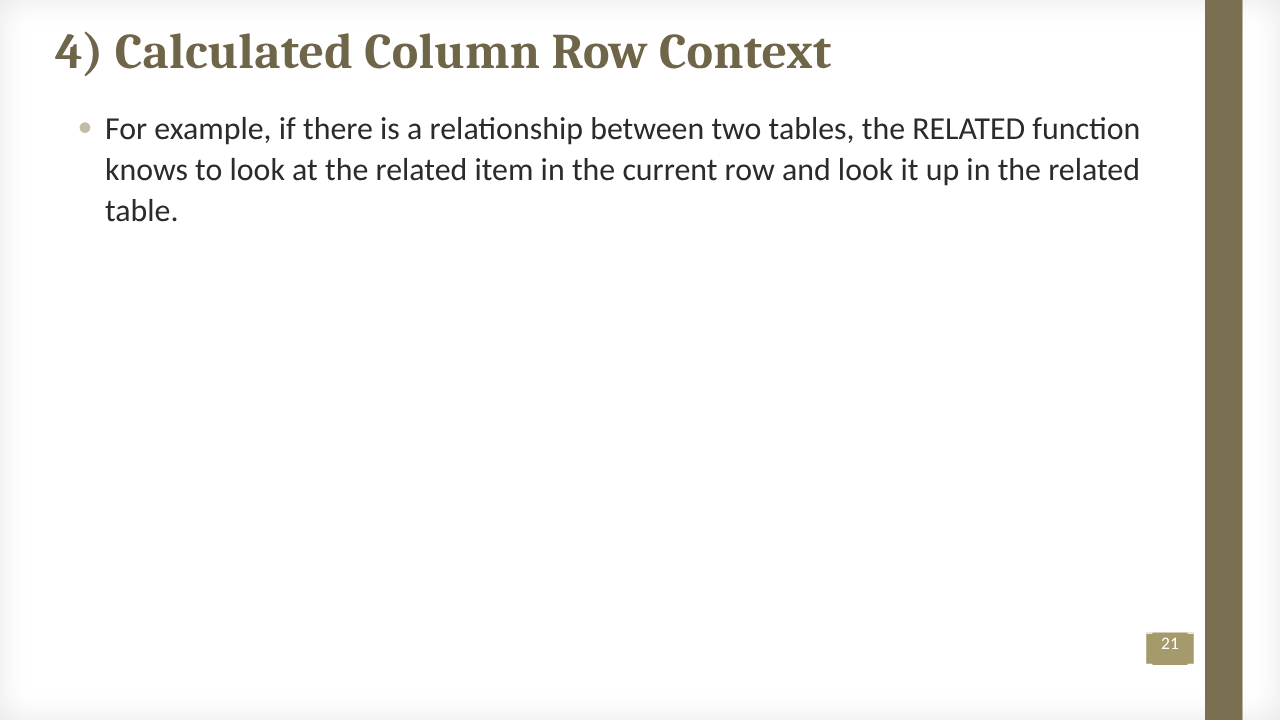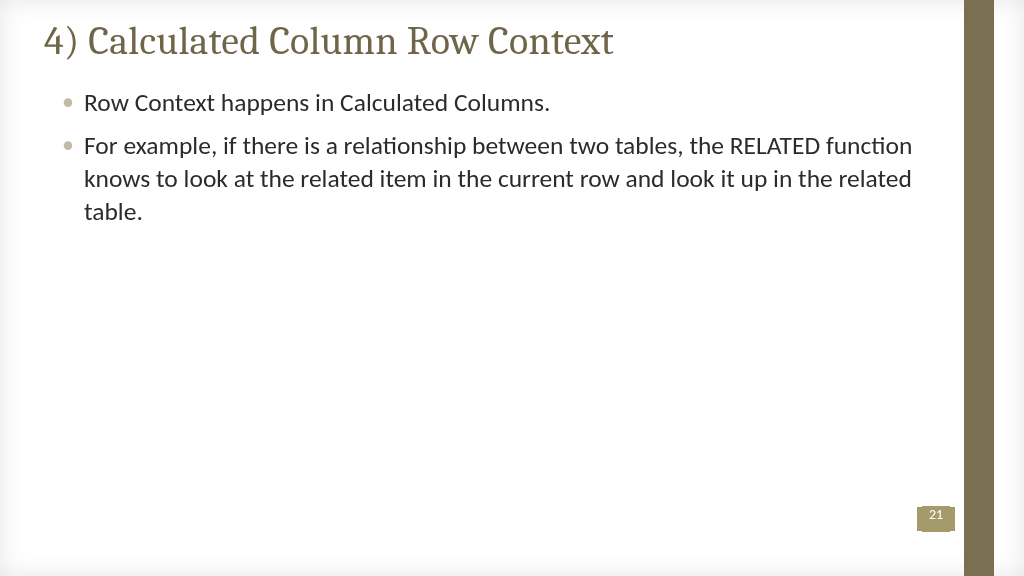--- a/index.html
+++ b/index.html
@@ -24,21 +24,21 @@
     height: 576px;
     background: #7a6f50;
   }
   .title {
     position: absolute;
     top: 18px;
     left: 44px;
     right: 80px;
     font-family: "Cambria", "Georgia", serif;
     font-size: 40px;
-    font-weight: 400;
+    font-weight: 700;
     color: #6f6548;
     letter-spacing: 0.2px;
   }
   .content {
     position: absolute;
     top: 86px;
     left: 36px;
     right: 90px;
     color: #2b2b2b;
   }
@@ -101,21 +101,20 @@
 </head>
 <body>
 
 <div class="slide">
 
   <div class="side-stripe"></div>
 
   <h1 class="title">4) Calculated Column Row Context</h1>
 
   <div class="content">
-    <div class="lvl2">Row Context happens in Calculated Columns.</div>
     <div class="lvl2">For example, if there is a relationship between two tables, the RELATED function knows to look at the related item in the current row and look it up in the related table.</div>
   </div>
 
   <div class="page-badge">
     <span class="bracket left"></span>
     <span>21</span>
     <span class="bracket right"></span>
   </div>
 
 </div>

